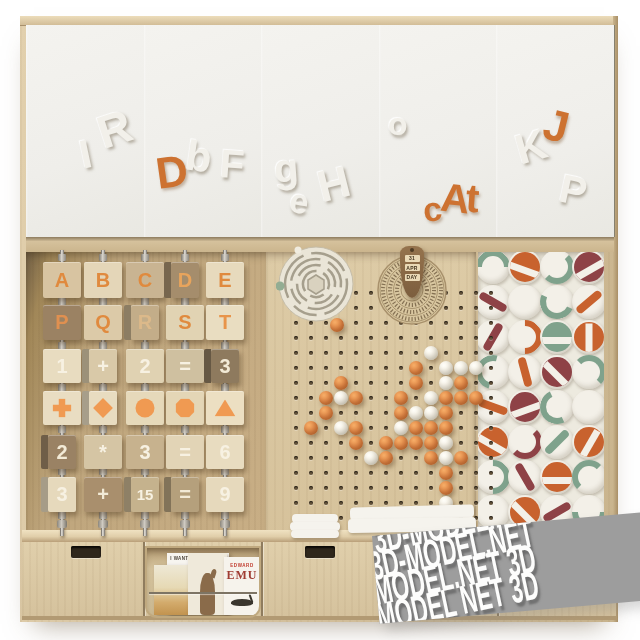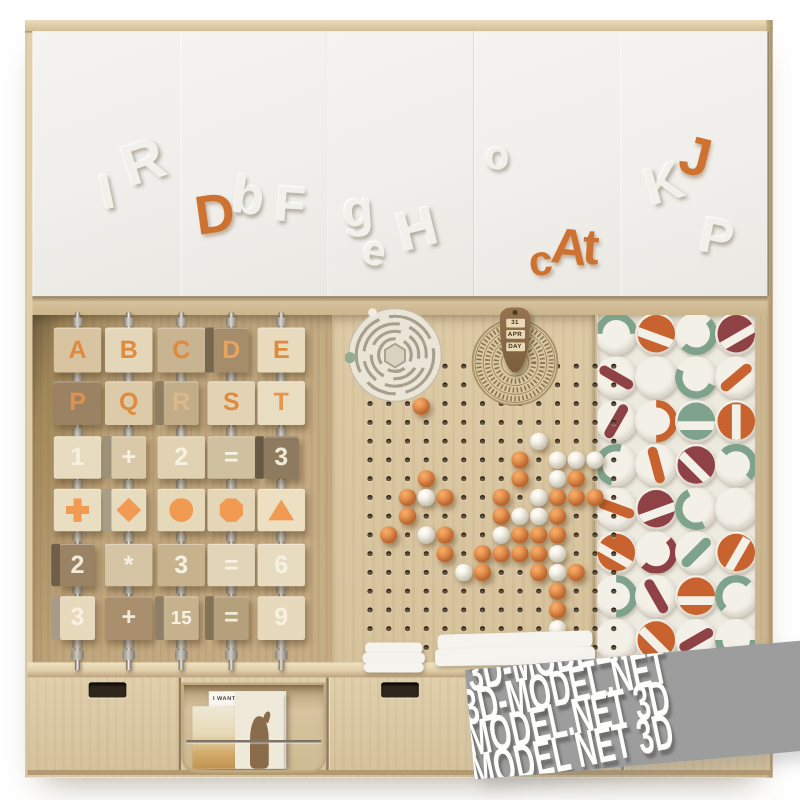--- a/index.html
+++ b/index.html
@@ -574,20 +574,26 @@
           <div style="margin:3px auto 0;width:40px;height:1px;background:#cfc8ba;"></div>
         </div>
 
         <div class="book" style="left:7px;top:17px;width:35px;height:50px;background:linear-gradient(#eee8d6 0%,#e6d9b4 45%,#d3ab6c 75%,#c2934f);"></div>
 
         <div class="book" style="left:41px;top:5px;width:39px;height:62px;background:#efe9da;">
           <div style="position:absolute;left:12px;bottom:0;width:15px;height:42px;background:#8a6b4a;border-radius:45% 45% 4px 4px;"></div>
           <div style="position:absolute;left:23px;top:16px;width:5px;height:9px;background:#8a6b4a;border-radius:50% 50% 0 0;transform:rotate(18deg);"></div>
         </div>
 
+        <div class="book" style="left:77px;top:9px;width:36px;height:58px;background:#f6f3ec;text-align:center;">
+          <div style="margin-top:6px;font-size:4.5px;font-weight:bold;color:#c0392b;letter-spacing:.6px;">EDWARD</div>
+          <div style="font-family:'Liberation Serif',serif;font-size:12px;font-weight:bold;color:#a03d33;letter-spacing:1px;">EMU</div>
+          <div style="position:absolute;left:7px;bottom:9px;width:22px;height:7px;background:#3a362e;border-radius:50% 50% 40% 40%;"></div>
+          <div style="position:absolute;left:26px;bottom:12px;width:2px;height:9px;background:#3a362e;border-radius:2px;transform:rotate(-20deg);"></div>
+        </div>
         <div class="rail"></div>
       </div>
     </div>
 
     <div class="stack-bar" style="left:272px;top:498px;width:46px;height:9px;"></div>
     <div class="stack-bar" style="left:270px;top:506px;width:50px;height:9px;"></div>
     <div class="stack-bar" style="left:271px;top:514px;width:48px;height:8px;"></div>
     <div class="stack-bar" style="left:330px;top:490px;width:124px;height:13px;transform:rotate(-1.5deg);"></div>
     <div class="stack-bar" style="left:328px;top:502px;width:128px;height:14px;transform:rotate(-1deg);"></div>
   <div class="rod" style="left: 40px;"></div>

